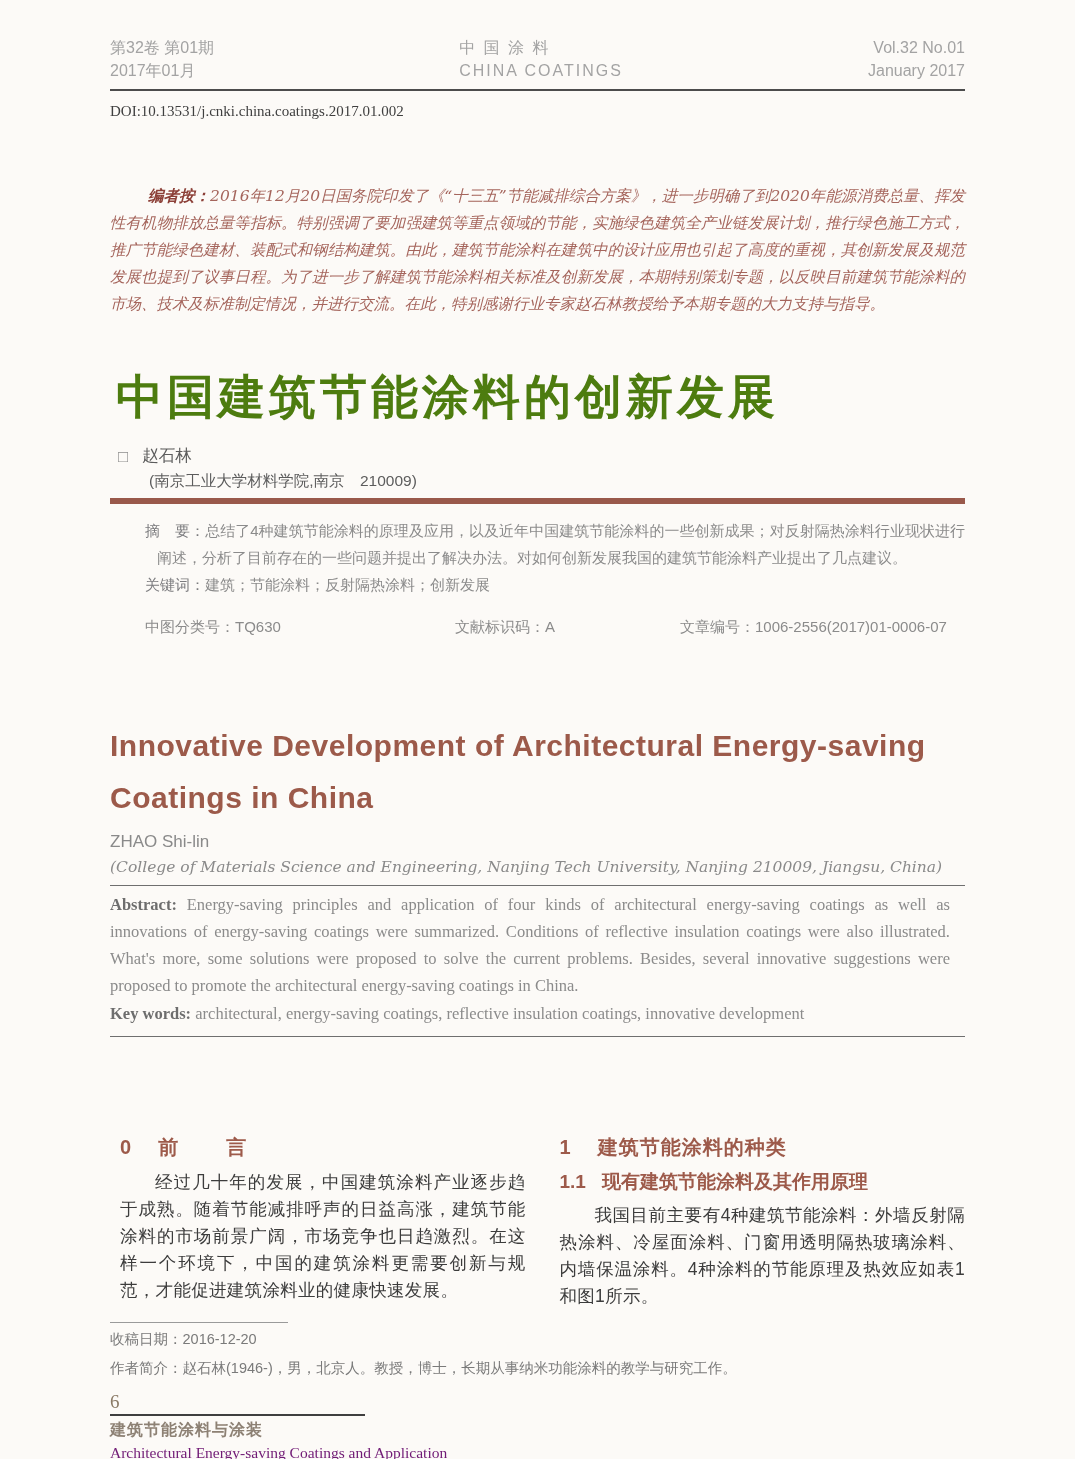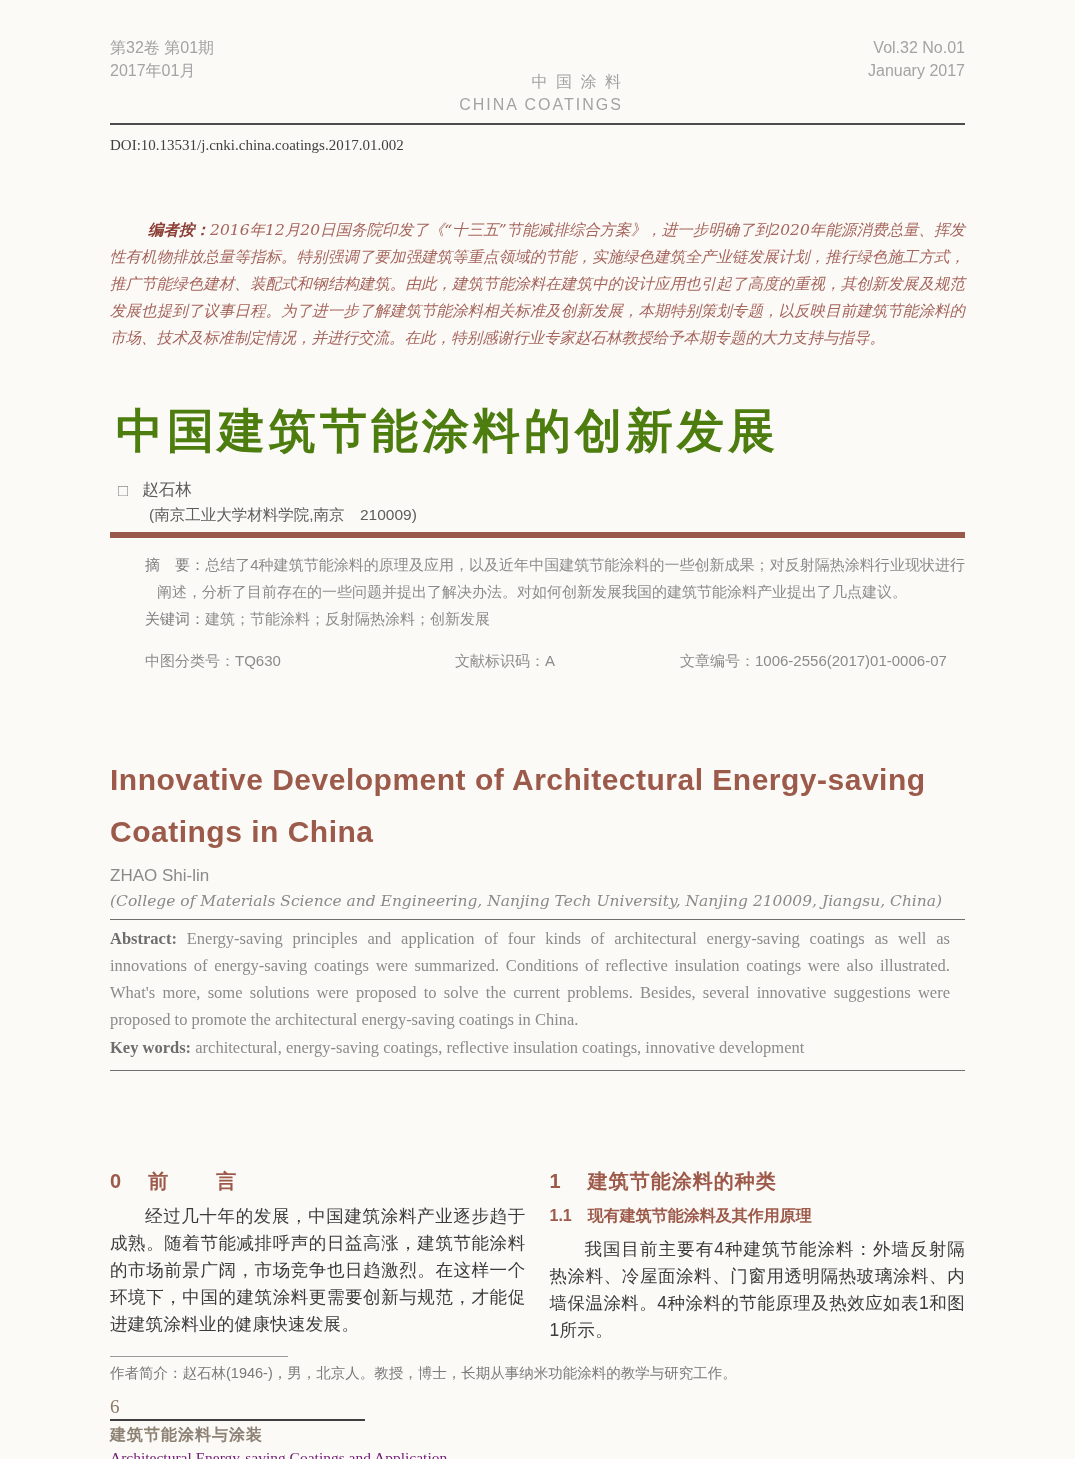--- a/index.html
+++ b/index.html
@@ -15,21 +15,21 @@
     box-sizing:border-box;
     padding:36px 110px 0 110px;
     position:relative;
   }
   
   .jheader{
     display:flex;justify-content:space-between;align-items:flex-start;
     color:#a3a3a3;font-size:16px;line-height:23px;
     border-bottom:2px solid #4c4c4c;padding-bottom:7px;
   }
-  .jheader .h-center{text-align:right;letter-spacing:2px;margin-top:34px;}
+  .jheader .h-center{text-align:left;letter-spacing:2px;}
   .jheader .h-right{text-align:right;}
   .doi{
     margin-top:12px;
     font-family:"Liberation Serif", serif;
     color:#3f3f3f;font-size:15px;
   }
   
   .editor-note{
     margin:62px 0 0 0;
     font-family:"DejaVu Serif", serif;
@@ -84,29 +84,29 @@
   .abs-en{
     margin:5px 15px 0 0;
     font-family:"Liberation Serif", serif;
     color:#8b8b8b;font-size:16.5px;line-height:27px;
     text-align:justify;
   }
   .abs-en .lbl{font-weight:bold;color:#6d6d6d;}
   .kw-en{margin-top:1px;}
   
   .columns{margin-top:96px;display:flex;gap:24px;}
-  .col{flex:1;min-width:0;}
+  .col{flex:1;min-width:0;margin-left:10px;}
   .sec{
     margin:0;color:#9d5a4a;font-size:20px;font-weight:bold;
     letter-spacing:1px;line-height:28px;
   }
   .sec .num{margin-right:26px;}
   .sec .sp{letter-spacing:14px;}
   .subsec{
-    margin:9px 0 0 0;color:#9d5a4a;font-size:16px;font-weight:bold;
+    margin:9px 0 0 0;color:#9d5a4a;font-size:19px;font-weight:bold;
     line-height:24px;
   }
   .subsec .num2{margin-right:16px;}
   .body-cn{
     margin:8px 0 0 0;
     color:#3c3c3c;font-size:17.5px;line-height:27px;
     text-align:justify;text-indent:2em;letter-spacing:0.3px;
   }
   
   .footnote{margin-top:12px;}
@@ -181,20 +181,21 @@
     </div>
     <div class="col">
       <h3 class="sec"><span class="num">1</span><span>建筑节能涂料的种类</span></h3>
       <h4 class="subsec"><span class="num2">1.1</span><span>现有建筑节能涂料及其作用原理</span></h4>
       <p class="body-cn">我国目前主要有4种建筑节能涂料：外墙反射隔热涂料、冷屋面涂料、门窗用透明隔热玻璃涂料、内墙保温涂料。4种涂料的节能原理及热效应如表1和图1所示。</p>
     </div>
   </div>
 
   <div class="footnote">
     <div class="fn-rule"></div>
+    <div class="fn-line"><span>收稿日期：</span><span>2016-12-20</span></div>
     <div class="fn-line"><span>作者简介：</span><span>赵石林(1946-)，男，北京人。教授，博士，长期从事纳米功能涂料的教学与研究工作。</span></div>
   </div>
 
   <div class="pfooter">
     <div class="page-num">6</div>
     <div class="pf-rule"></div>
     <div class="pf-cn">建筑节能涂料与涂装</div>
     <div class="pf-en">Architectural Energy-saving Coatings and Application</div>
   </div>
 

